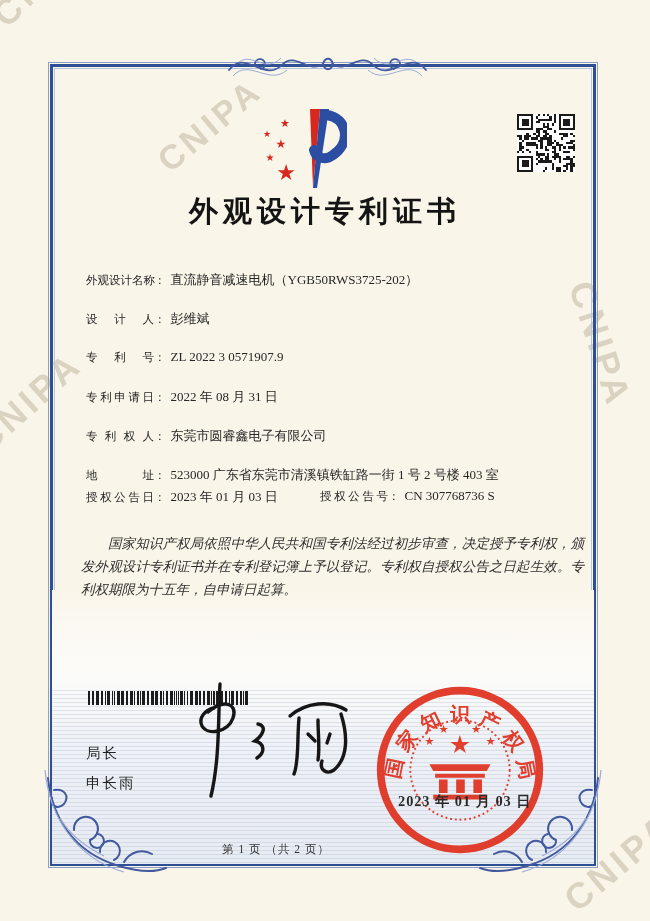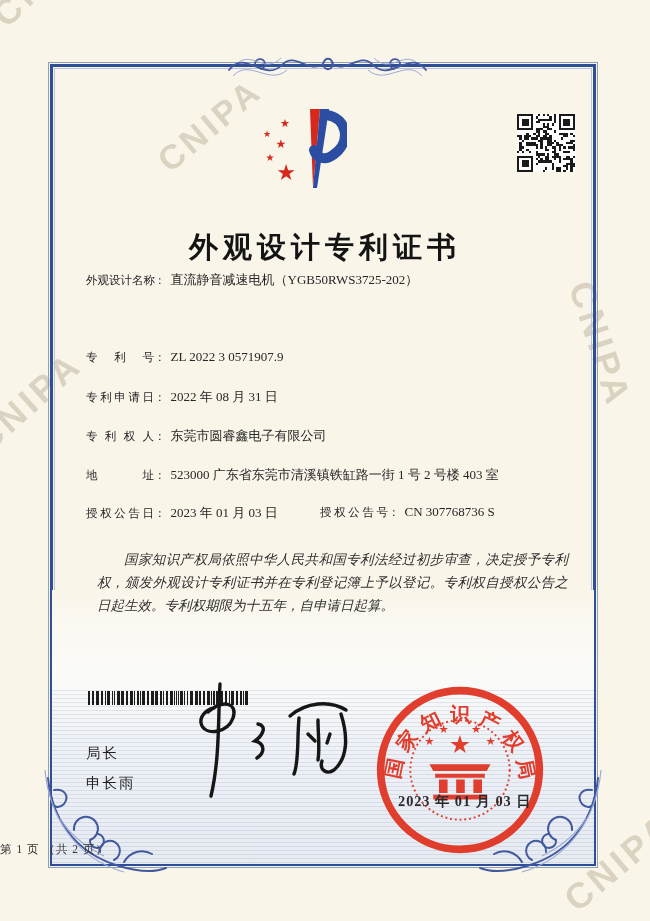--- a/index.html
+++ b/index.html
@@ -17,35 +17,35 @@
   
   .band{position:absolute;left:52px;top:590px;width:542px;height:274px;z-index:3;
         background:linear-gradient(180deg,#faf5e9 0%,#fbf9f2 14%,#fbfbf9 32%,#eef1f6 58%,#e7ebf2 100%);}
   .band-lines{position:absolute;left:52px;top:690px;width:542px;height:174px;z-index:3;
         background:repeating-linear-gradient(180deg,rgba(105,130,168,0.17) 0 1px,rgba(255,255,255,0) 1px 4px);}
   .orn{position:absolute;z-index:4;}
   .content{position:absolute;inset:0;z-index:5;}
   .abs{position:absolute;}
   .cert-no{left:80px;top:109px;font-size:13px;letter-spacing:2px;color:#3d3d3d;}
   .title{left:0;top:192px;width:650px;text-align:center;font-size:29px;font-weight:700;
-         letter-spacing:5px;color:#141414;margin-top:36px;}
+         letter-spacing:5px;color:#141414;}
   .frow{left:86px;width:500px;height:18px;font-size:13px;color:#262626;white-space:nowrap;}
   .flabel{display:inline-block;width:68px;font-size:11.5px;text-align:justify;text-align-last:justify;
           vertical-align:baseline;color:#262626;}
   .fcolon{font-size:11.5px;}
   .fval{margin-left:5px;}
   .fpair2{position:absolute;left:234px;top:0;}
   .paras{left:81px;top:532px;width:503px;font-size:13.5px;line-height:23px;color:#2e2e2e;
          font-style:italic;text-align:justify;}
-  .paras p{margin:16px;text-indent:2em;}
+  .paras p{margin:0;text-indent:2em;}
   .barcode{left:88px;top:691px;width:166px;height:14px;font-size:0;}
   .barcode span{display:inline-block;height:100%;background:#1c1c1c;vertical-align:top;}
   .signer{left:86px;font-size:14.5px;font-family:"Liberation Sans","DejaVu Sans",sans-serif;
           color:#1f1f1f;letter-spacing:2px;}
-  .pgnum{left:0;top:842px;width:552px;text-align:left;font-size:11.5px;letter-spacing:1px;color:#333;}
+  .pgnum{left:0;top:842px;width:552px;text-align:center;font-size:11.5px;letter-spacing:1px;color:#333;}
   .contnote{left:0;top:877px;width:650px;text-align:center;font-size:13.5px;font-style:italic;
             letter-spacing:2px;color:#2a2a2a;}
   .seal-box{left:374px;top:684px;width:172px;height:172px;opacity:0.93;}
   .sig-box{left:178px;top:672px;width:175px;height:135px;}
   .logo-box{left:252px;top:104px;width:95px;height:88px;}
   .qr-box{left:517px;top:114px;width:58px;height:58px;background:#fdfdfd;}
 </style>
 </head>
 <body>
 
@@ -325,33 +325,36 @@
         <rect x="24" y="18" width="1" height="1" fill="#1a1a1a"></rect>
         <rect x="24" y="21" width="1" height="1" fill="#1a1a1a"></rect>
         <rect x="24" y="22" width="1" height="1" fill="#1a1a1a"></rect>
       </svg>
 
     <div class="abs title">外观设计专利证书</div>
 
     <div class="abs frow" style="top:271px;">
       <span class="flabel">外观设计名称</span><span class="fcolon">：</span><span class="fval">直流静音减速电机（YGB50RWS3725-202）</span>
     </div>
+    <div class="abs frow" style="top:310px;">
+      <span class="flabel">设计人</span><span class="fcolon">：</span><span class="fval">彭维斌</span>
+    </div>
     <div class="abs frow" style="top:349px;">
       <span class="flabel">专利号</span><span class="fcolon">：</span><span class="fval">ZL 2022 3 0571907.9</span>
     </div>
     <div class="abs frow" style="top:388px;">
       <span class="flabel">专利申请日</span><span class="fcolon">：</span><span class="fval">2022 年 08 月 31 日</span>
     </div>
     <div class="abs frow" style="top:427px;">
       <span class="flabel">专利权人</span><span class="fcolon">：</span><span class="fval">东莞市圆睿鑫电子有限公司</span>
     </div>
     <div class="abs frow" style="top:466px;">
       <span class="flabel">地址</span><span class="fcolon">：</span><span class="fval">523000 广东省东莞市清溪镇铁缸路一街 1 号 2 号楼 403 室</span>
     </div>
-    <div class="abs frow" style="top:504px;">
+    <div class="abs frow" style="top:488px;">
       <span class="flabel">授权公告日</span><span class="fcolon">：</span><span class="fval">2023 年 01 月 03 日</span>
       <span class="fpair2">
         <span class="flabel">授权公告号</span><span class="fcolon">：</span><span class="fval">CN 307768736 S</span>
       </span>
     </div>
 
     <div class="abs paras">
       <p>国家知识产权局依照中华人民共和国专利法经过初步审查，决定授予专利权，颁发外观设计专利证书并在专利登记簿上予以登记。专利权自授权公告之日起生效。专利权期限为十五年，自申请日起算。</p>
     </div>
 

